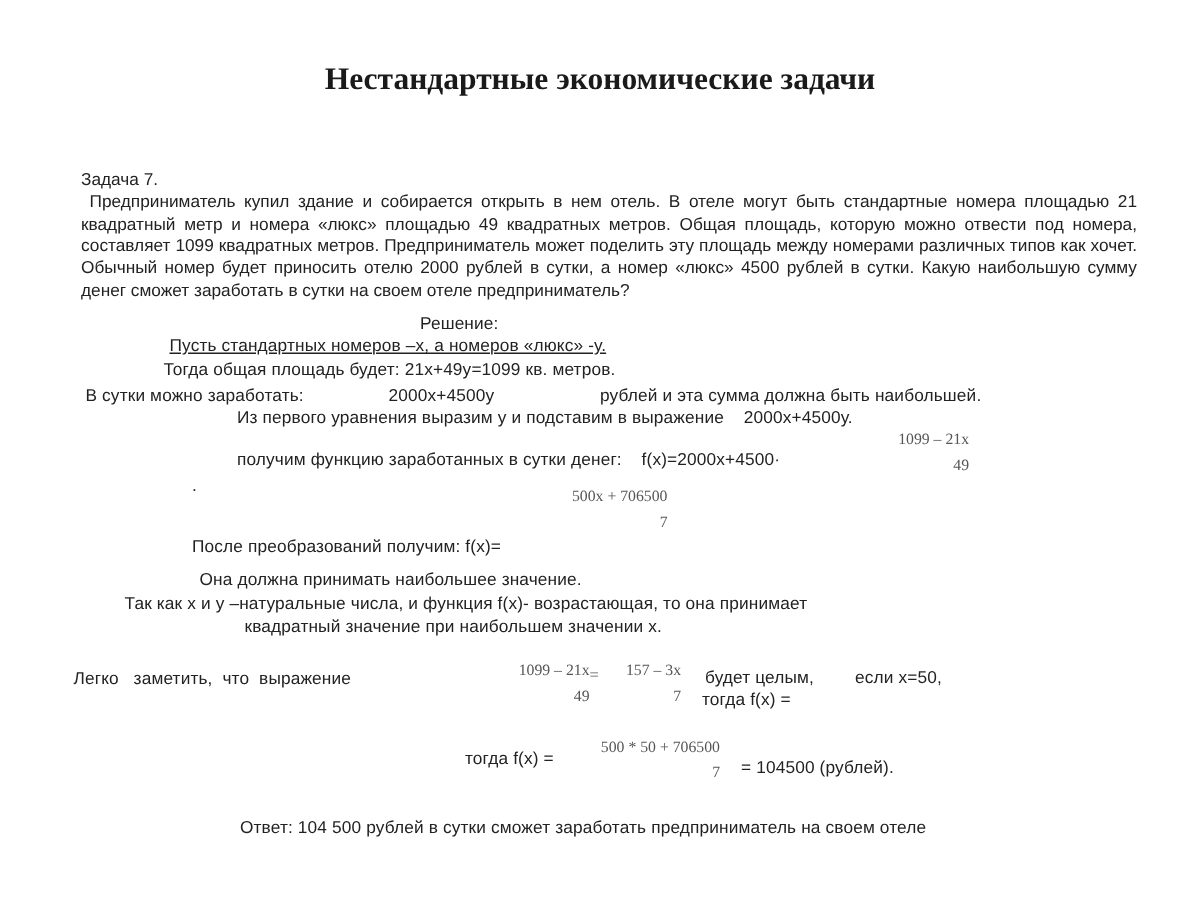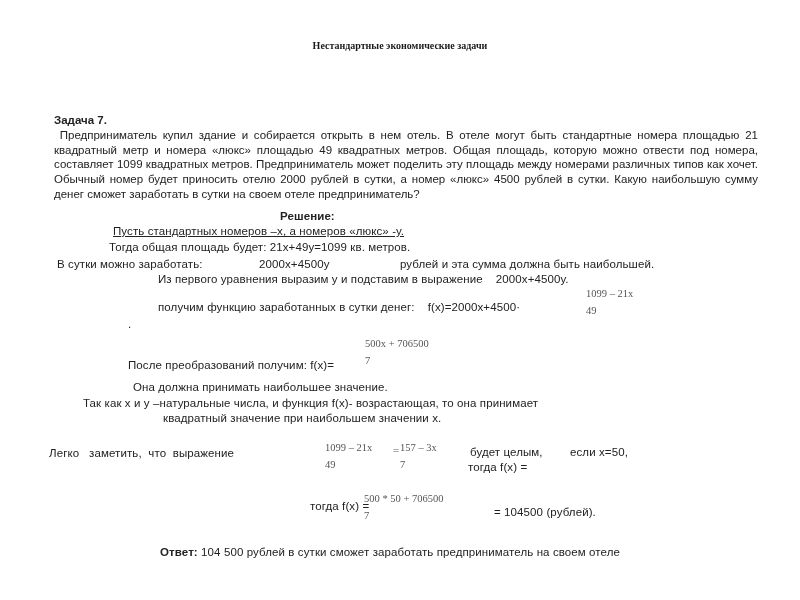--- a/index.html
+++ b/index.html
@@ -1,24 +1,24 @@
 <!DOCTYPE html>
 <html><head>
 <meta charset="utf-8">
 <style>
   html, body { margin:0; padding:0; }
   body { width:800px; height:600px; background:#ffffff; position:relative; overflow:hidden;
          font-family:"Liberation Sans", sans-serif; color:#222; }
   .abs { position:absolute; white-space:nowrap; }
-  .title { font-family:"Liberation Serif", serif; font-weight:bold; font-size:10px; color:#1a1a1a; left:0; width:800px; text-align:center; top:40px; }
+  .title { font-family:"Liberation Serif", serif; font-weight:bold; font-size:21px; color:#1a1a1a; left:0; width:800px; text-align:center; top:40px; }
   .sans { font-size:11.5px; letter-spacing:0.1px; }
-  .bold { font-weight:bold; }
+  .bold { font-weight:normal; }
   .para { position:absolute; left:54px; width:704px; font-size:11.5px; line-height:14.8px; text-align:justify; top:113px; }
   .para p { margin:0; }
-  .frac { position:absolute; font-family:"Liberation Serif", serif; font-size:10.5px; color:#555; text-align:left; line-height:17px; }
+  .frac { position:absolute; font-family:"Liberation Serif", serif; font-size:10.5px; color:#555; text-align:right; line-height:17px; }
   .frac .num, .frac .den { display:block; }
   .op { font-family:"Liberation Serif", serif; font-size:11px; color:#555; }
 </style>
 </head>
 <body>
 
 <div class="abs title">Нестандартные экономические задачи</div>
 
 <div class="para">
   <p class="bold">Задача 7.</p>
@@ -36,21 +36,21 @@
 <div class="abs sans" style="left:158px; top:273px; white-space:pre;">Из первого уравнения выразим у и подставим в выражение    2000х+4500у.</div>
 
 <div class="abs sans" style="left:158px; top:301px; white-space:pre;">получим функцию заработанных в сутки денег:    f(x)=2000x+4500·</div>
 <div class="frac" style="left:586px; top:285px; width:60px;">
   <span class="num">1099 – 21x</span>
   <span class="den">49</span>
 </div>
 
 <div class="abs sans" style="left:128px; top:318px;">.</div>
 <div class="abs sans" style="left:128px; top:335px;margin-top:24px;">После преобразований получим: f(x)=</div>
-<div class="frac" style="left:365px; top:323px; width:80px;margin-top:12px;">
+<div class="frac" style="left:365px; top:323px; width:80px;">
   <span class="num">500x + 706500</span>
   <span class="den">7</span>
 </div>
 
 <div class="abs sans" style="left:133px; top:381px;">Она должна принимать наибольшее значение.</div>
 <div class="abs sans" style="left:83px; top:397px;">Так как х и у –натуральные числа, и функция f(x)- возрастающая, то она принимает</div>
 <div class="abs sans" style="left:163px; top:412px;">квадратный значение при наибольшем значении х.</div>
 
 <div class="abs sans" style="left:49px; top:447px; white-space:pre;">Легко   заметить,  что  выражение</div>
 <div class="frac" style="left:325px; top:439px; width:68px;">
@@ -60,21 +60,21 @@
 <div class="abs op" style="left:393px; top:444px;">=</div>
 <div class="frac" style="left:400px; top:439px; width:54px;">
   <span class="num">157 – 3x</span>
   <span class="den">7</span>
 </div>
 <div class="abs sans" style="left:470px; top:446px;">будет целым,</div>
 <div class="abs sans" style="left:570px; top:446px;">если х=50,</div>
 <div class="abs sans" style="left:468px; top:461px;">тогда f(x) =</div>
 
 <div class="abs sans" style="left:310px; top:500px;">тогда f(x) =</div>
-<div class="frac" style="left:364px; top:490px; width:104px;">
+<div class="frac" style="left:376px; top:490px; width:104px;">
   <span class="num">500 * 50 + 706500</span>
   <span class="den">7</span>
 </div>
 <div class="abs sans" style="left:494px; top:506px;">= 104500 (рублей).</div>
 
 <div class="abs sans" style="left:160px; top:546px;">
   <span class="bold">Ответ:</span><span style="white-space:pre;"> 104 500 рублей в сутки сможет заработать предприниматель на своем отеле</span>
 </div>
 
 </body></html>

